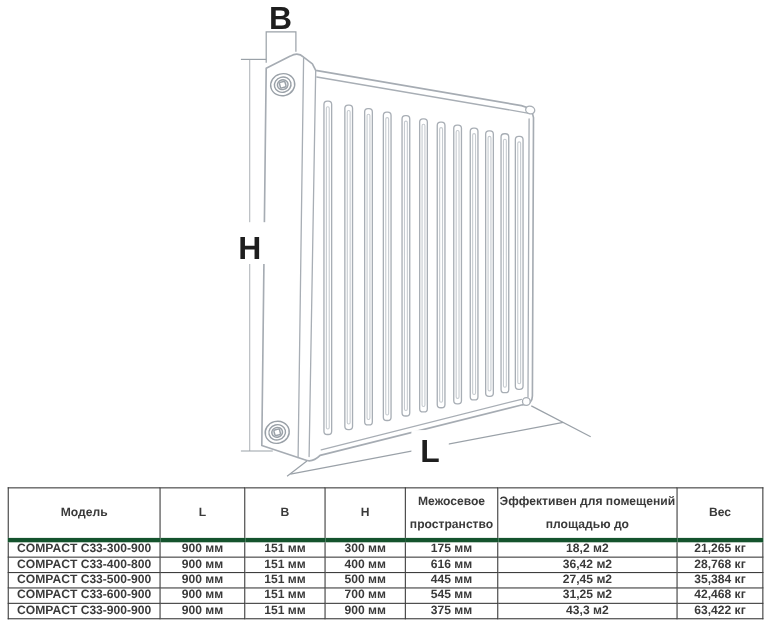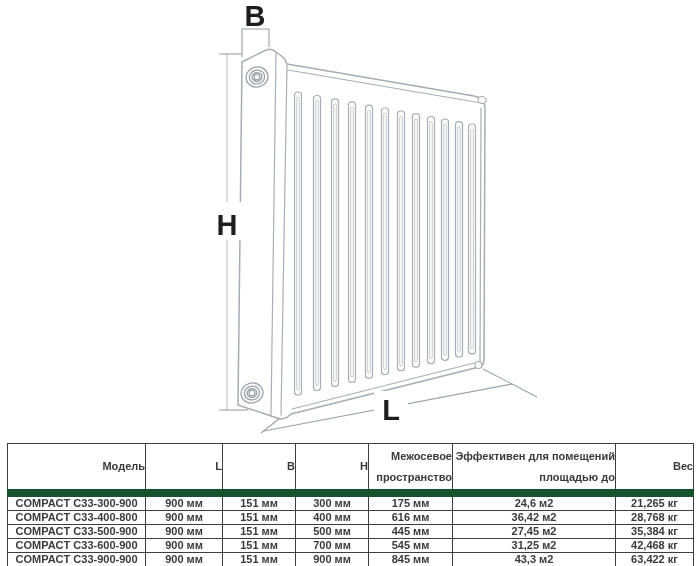--- a/index.html
+++ b/index.html
@@ -15,22 +15,21 @@
     font-family:"Liberation Sans",sans-serif;
   }
   table.spec th, table.spec td{
     border:1px solid #3e3e3e;
     text-align:center;vertical-align:middle;
     color:#3a3a3a;font-weight:700;font-size:11px;
     padding:0;overflow:hidden;
   }
   table.spec thead th{
     height:45px;line-height:21px;white-space:pre-line;
-    border-bottom:8px solid #14532d;
-    text-align:right;
+    border-bottom:4px solid #14532d;
   }
   table.spec tbody td{height:13px;line-height:13px;}
 </style>
 </head>
 <body>
 
 <div class="stage">
 
   <svg class="diagram" width="700" height="435" viewBox="0 0 700 435">
 
@@ -141,21 +140,21 @@
         <th>Вес</th>
       </tr>
     </thead>
     <tbody>
       <tr>
         <td>COMPACT C33-300-900</td>
         <td>900 мм</td>
         <td>151 мм</td>
         <td>300 мм</td>
         <td>175 мм</td>
-        <td>24,6 м2</td>
+        <td>18,2 м2</td>
         <td>21,265 кг</td>
       </tr>
       <tr>
         <td>COMPACT C33-400-800</td>
         <td>900 мм</td>
         <td>151 мм</td>
         <td>400 мм</td>
         <td>616 мм</td>
         <td>36,42 м2</td>
         <td>28,768 кг</td>
@@ -176,19 +175,19 @@
         <td>700 мм</td>
         <td>545 мм</td>
         <td>31,25 м2</td>
         <td>42,468 кг</td>
       </tr>
       <tr>
         <td>COMPACT C33-900-900</td>
         <td>900 мм</td>
         <td>151 мм</td>
         <td>900 мм</td>
-        <td>845 мм</td>
+        <td>375 мм</td>
         <td>43,3 м2</td>
         <td>63,422 кг</td>
       </tr>
     </tbody>
   </table>
 </div>
 
 </body></html>

